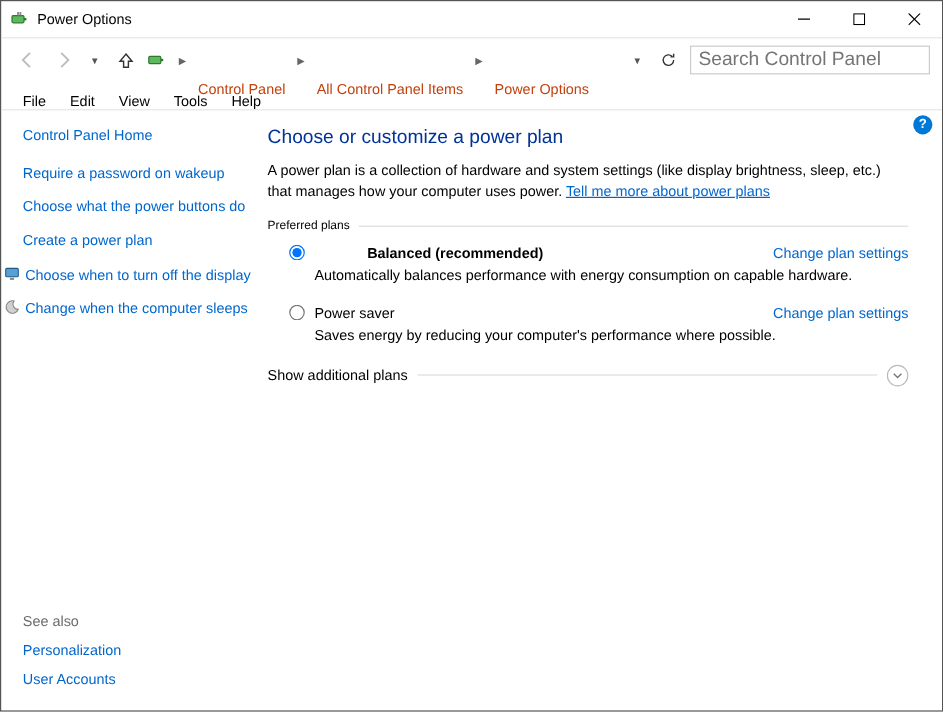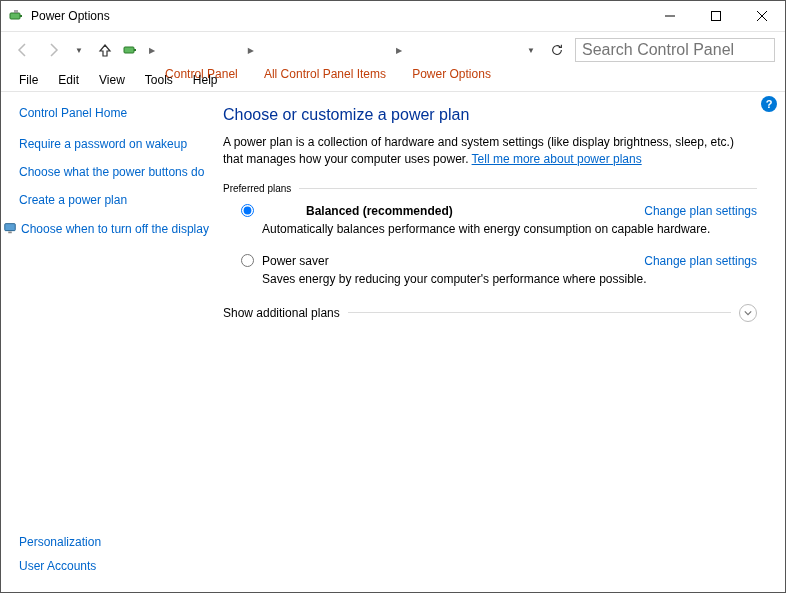--- a/index.html
+++ b/index.html
@@ -20,21 +20,21 @@
     .breadcrumb { display: flex; align-items: center; flex: 1; gap: 2px; height: 24px; }
     .crumb { padding: 0 4px; color: #c2410c; cursor: pointer; font-size: 12px; margin-top: 48px; }
     .crumb-sep { color: #666; padding: 0 4px; font-size: 8px;}
     .addr-drop { color: #555; padding: 0 4px; font-size: 8px; cursor: pointer; }
     .refresh { width: 24px; height: 24px; display:flex; align-items:center; justify-content:center; cursor:pointer; color:#333; }
     .searchbox { width: 200px; height: 24px; border: 1px solid #ccc; display: flex; align-items: center; padding: 0 6px; }
     .searchbox input { border: none; outline: none; flex: 1; font-size: 16px; color: #666; background: transparent; }
     .searchbox .sicon { color: #555; }
     
     
-    .menubar { height: 24px; display: flex; align-items: center; padding-left: 8px; border-bottom: 1px solid #e5e5e5; }
+    .menubar { height: 24px; display: flex; align-items: flex-end; padding-left: 8px; border-bottom: 1px solid #e5e5e5; }
     .menuitem { padding: 0 10px; font-size: 12px; cursor: pointer; }
     
     
     .body { display: flex; height: calc(100% - 92px); position: relative; }
     .helpicon { position: absolute; top: 4px; right: 8px; width: 16px; height: 16px; border-radius: 50%; background: #0078d7; color: #fff; font-size: 11px; font-weight: bold; display:flex; align-items:center; justify-content:center; cursor:pointer; }
     
     .sidebar { width: 216px; padding: 14px 8px 8px 18px; display: flex; flex-direction: column; font-size: 12px; }
     .side-home { color: #0066cc; margin-bottom: 16px; cursor: pointer; }
     .side-link { color: #0066cc; margin-bottom: 12px; cursor: pointer; line-height: 1.35; display:flex; align-items:flex-start; gap:4px; }
     .side-link .licon { width: 14px; height: 14px; flex-shrink: 0; margin-left: -16px; }
@@ -165,23 +165,30 @@
     <div class="side-link">
       <span>Create a power plan</span>
     </div>
     <div class="side-link">
       <svg class="licon" viewBox="0 0 16 16">
           <rect x="2" y="3" width="12" height="8" rx="1" fill="#5a9fd4" stroke="#1d5a8a"></rect>
           <rect x="6" y="12" width="4" height="2" fill="#888"></rect>
         </svg>
       <span>Choose when to turn off the display</span>
     </div>
+    <div class="side-link">
+      <svg class="licon" viewBox="0 0 16 16">
+          <path d="M10 2 A6 6 0 1 0 14 10 A5 5 0 0 1 10 2 Z" fill="#d0d0d0" stroke="#888"></path>
+        </svg>
+      <span>Change when the computer sleeps</span>
+    </div>
 
     <div class="side-spacer"></div>
 
+    <div class="see-also-h">See also</div>
     <div class="see-also-link">Personalization</div>
     <div class="see-also-link">User Accounts</div>
   </div>
 
   <div class="main">
     <h1>Choose or customize a power plan</h1>
     <p class="desc">
       <span>A power plan is a collection of hardware and system settings (like display brightness, sleep, etc.) that manages how your computer uses power. </span><span class="linklike">Tell me more about power plans</span>
     </p>
 

